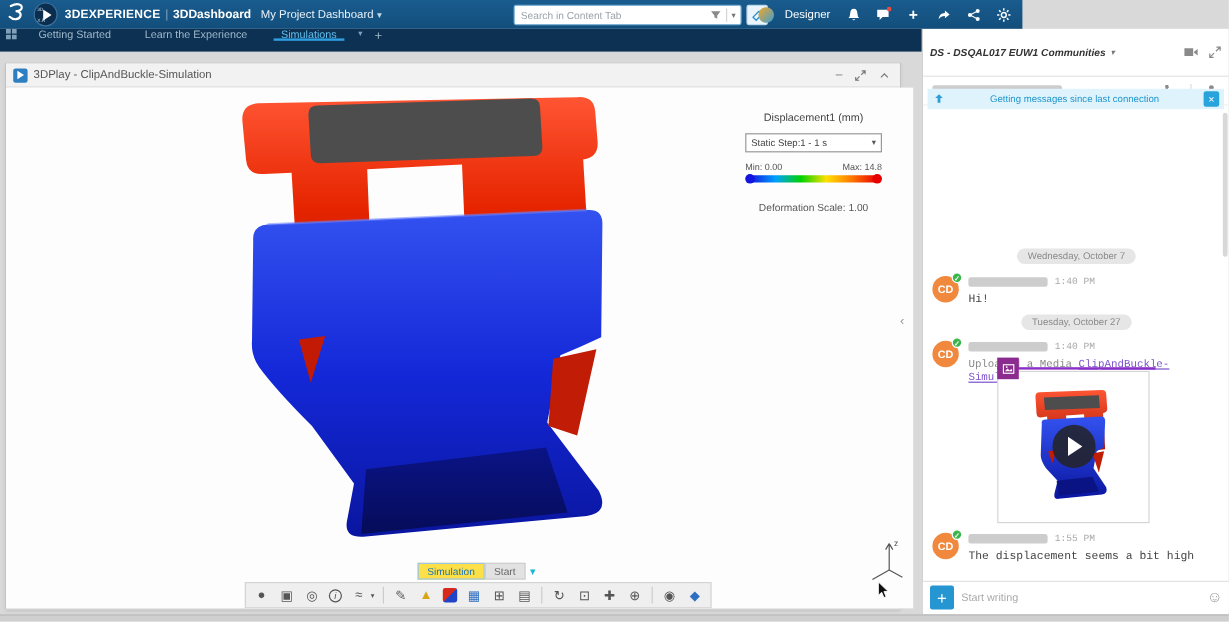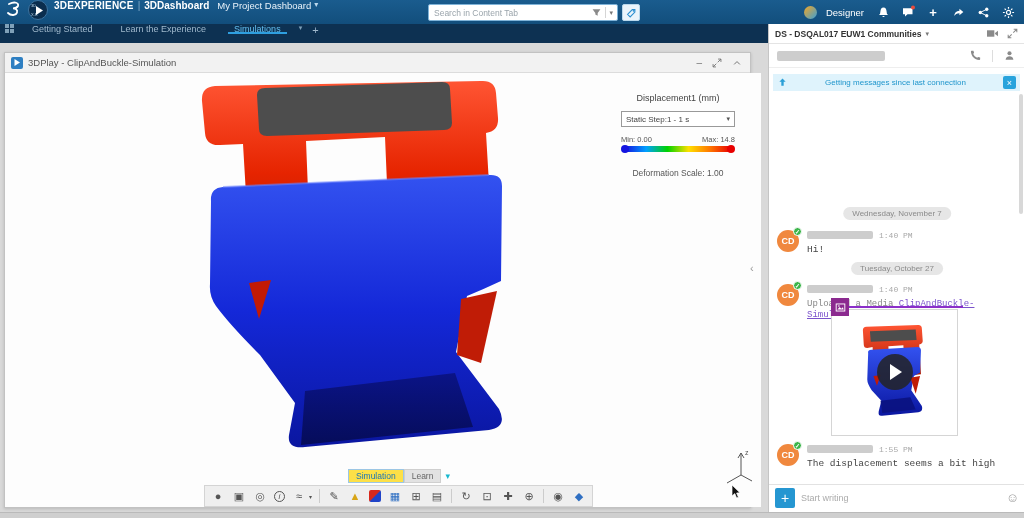--- a/index.html
+++ b/index.html
@@ -1,21 +1,21 @@
 <!DOCTYPE html>
 <html><head>
 <meta charset="utf-8">
 <style>
   * { margin:0; padding:0; box-sizing:border-box; }
   html,body { width:1024px; height:518px; overflow:hidden; }
   body { font-family:"Liberation Sans", sans-serif; background:#d9d9d9; position:relative; }
 
   
-  .topbar { position:absolute; left:0; top:0; width:1024px; height:24px;
-    background:linear-gradient(#1a5c8e,#124e7c); display:flex; align-items:flex-start; color:#fff; z-index:30; }
+  .topbar { position:absolute; left:0; top:0; width:852px; height:24px;
+    background:linear-gradient(#1a5c8e,#124e7c); display:flex; align-items:center; color:#fff; z-index:30; }
   .logo3ds { margin-left:4px; }
   .compass { width:20px; height:20px; border-radius:50%; background:#0b2e4e; border:1px solid #3d739f;
     position:relative; margin:0 6px 0 4px; flex:0 0 auto; cursor:pointer; }
   .compass .lbl { position:absolute; font-size:4px; color:#bcd8ec; }
   .compass .l1 { left:2px; top:2px; } .compass .l2 { left:2px; bottom:2px; }
   .compass svg { position:absolute; left:6px; top:5px; }
   .brand { font-weight:bold; font-size:10px; letter-spacing:.2px; }
   .brand-div { color:#7fa8c6; margin:0 4px; font-size:10px; }
   .brand-app { font-weight:bold; font-size:10px; }
   .dash-name { font-size:9.5px; margin-left:8px; color:#e8f2fa; }
@@ -84,21 +84,21 @@
   .vtb .sep { width:1px; height:14px; background:#cccccc; }
   .mini-chev { font-size:6px; color:#555; margin-left:-4px; cursor:pointer; }
 
   .gutter-chev { position:absolute; left:750px; top:262px; color:#999; font-size:11px; cursor:pointer; z-index:5; }
 
   .triad { position:absolute; left:714px; top:372px; }
   .cursor { position:absolute; left:726px; top:412px; z-index:6; }
 
   
   .chat { position:absolute; left:768px; top:24px; width:256px; height:488px; background:#fff; border-left:1px solid #c5c5c5; }
-  .chat-hd { height:20px; border-bottom:1px solid #e4e4e4; display:flex; align-items:center; padding:0 6px; }
+  .chat-hd { height:40px; border-bottom:1px solid #e4e4e4; display:flex; align-items:center; padding:0 6px;font-style:italic; }
   .chat-hd-title { font-size:8.5px; color:#333; font-weight:bold; }
   .chat-hd-chev { font-size:7px; color:#777; margin-left:4px; }
   .chat-hd-icons { margin-left:auto; display:flex; gap:8px; align-items:center; }
   .contact-row { height:24px; border-bottom:1px solid #eee; display:flex; align-items:center; padding:0 8px; }
   .blur { background:#cdcdcd; border-radius:2px; display:inline-block; }
   .contact-icons { margin-left:auto; display:flex; gap:10px; align-items:center; }
   .cdiv { width:1px; height:12px; background:#ddd; }
   .banner { position:absolute; left:4px; right:4px; top:50px; height:17px; background:#dff3fc; display:flex;
     align-items:center; padding:0 4px; }
   .banner-txt { flex:1; text-align:center; font-size:8px; color:#2196cc; }
@@ -302,21 +302,21 @@
         </div>
         <div class="gradbar">
           <span class="dotL"></span>
           <span class="dotR"></span>
         </div>
         <div class="legend-def">Deformation Scale: 1.00</div>
       </div>
 
       <div class="btabs">
         <span class="bt bt-active">Simulation</span>
-        <span class="bt">Learn</span>
+        <span class="bt">Start</span>
         <span class="bt-chev">▾</span>
       </div>
 
       <div class="vtb">
         <span class="ico">●</span>
         <span class="ico">▣</span>
         <span class="ico">◎</span>
         <span class="ico circ">i</span>
         <span class="ico">≈</span>
         <span class="mini-chev">▾</span>
@@ -397,21 +397,21 @@
         <svg width="11" height="11" viewBox="0 0 14 14">
             <path d="M7 2 L11 6 H8.5 V11 H5.5 V6 H3 Z" fill="#2b9fd6"></path>
           </svg>
       </span>
       <span class="banner-txt">Getting messages since last connection</span>
       <span class="banner-x">×</span>
     </div>
 
     <div class="messages">
 
-      <span class="datepill" style="top:115px;">Wednesday, November 7</span>
+      <span class="datepill" style="top:115px;">Wednesday, October 7</span>
 
       <div class="msg" style="top:138px;">
         <span class="avatar">
           <span>CD</span>
           <span class="avcheck">✓</span>
         </span>
         <div class="msg-body">
           <div class="msg-meta">
             <span class="blur" style="width:66px;height:8px;"></span>
             <span class="msg-time">1:40 PM</span>

